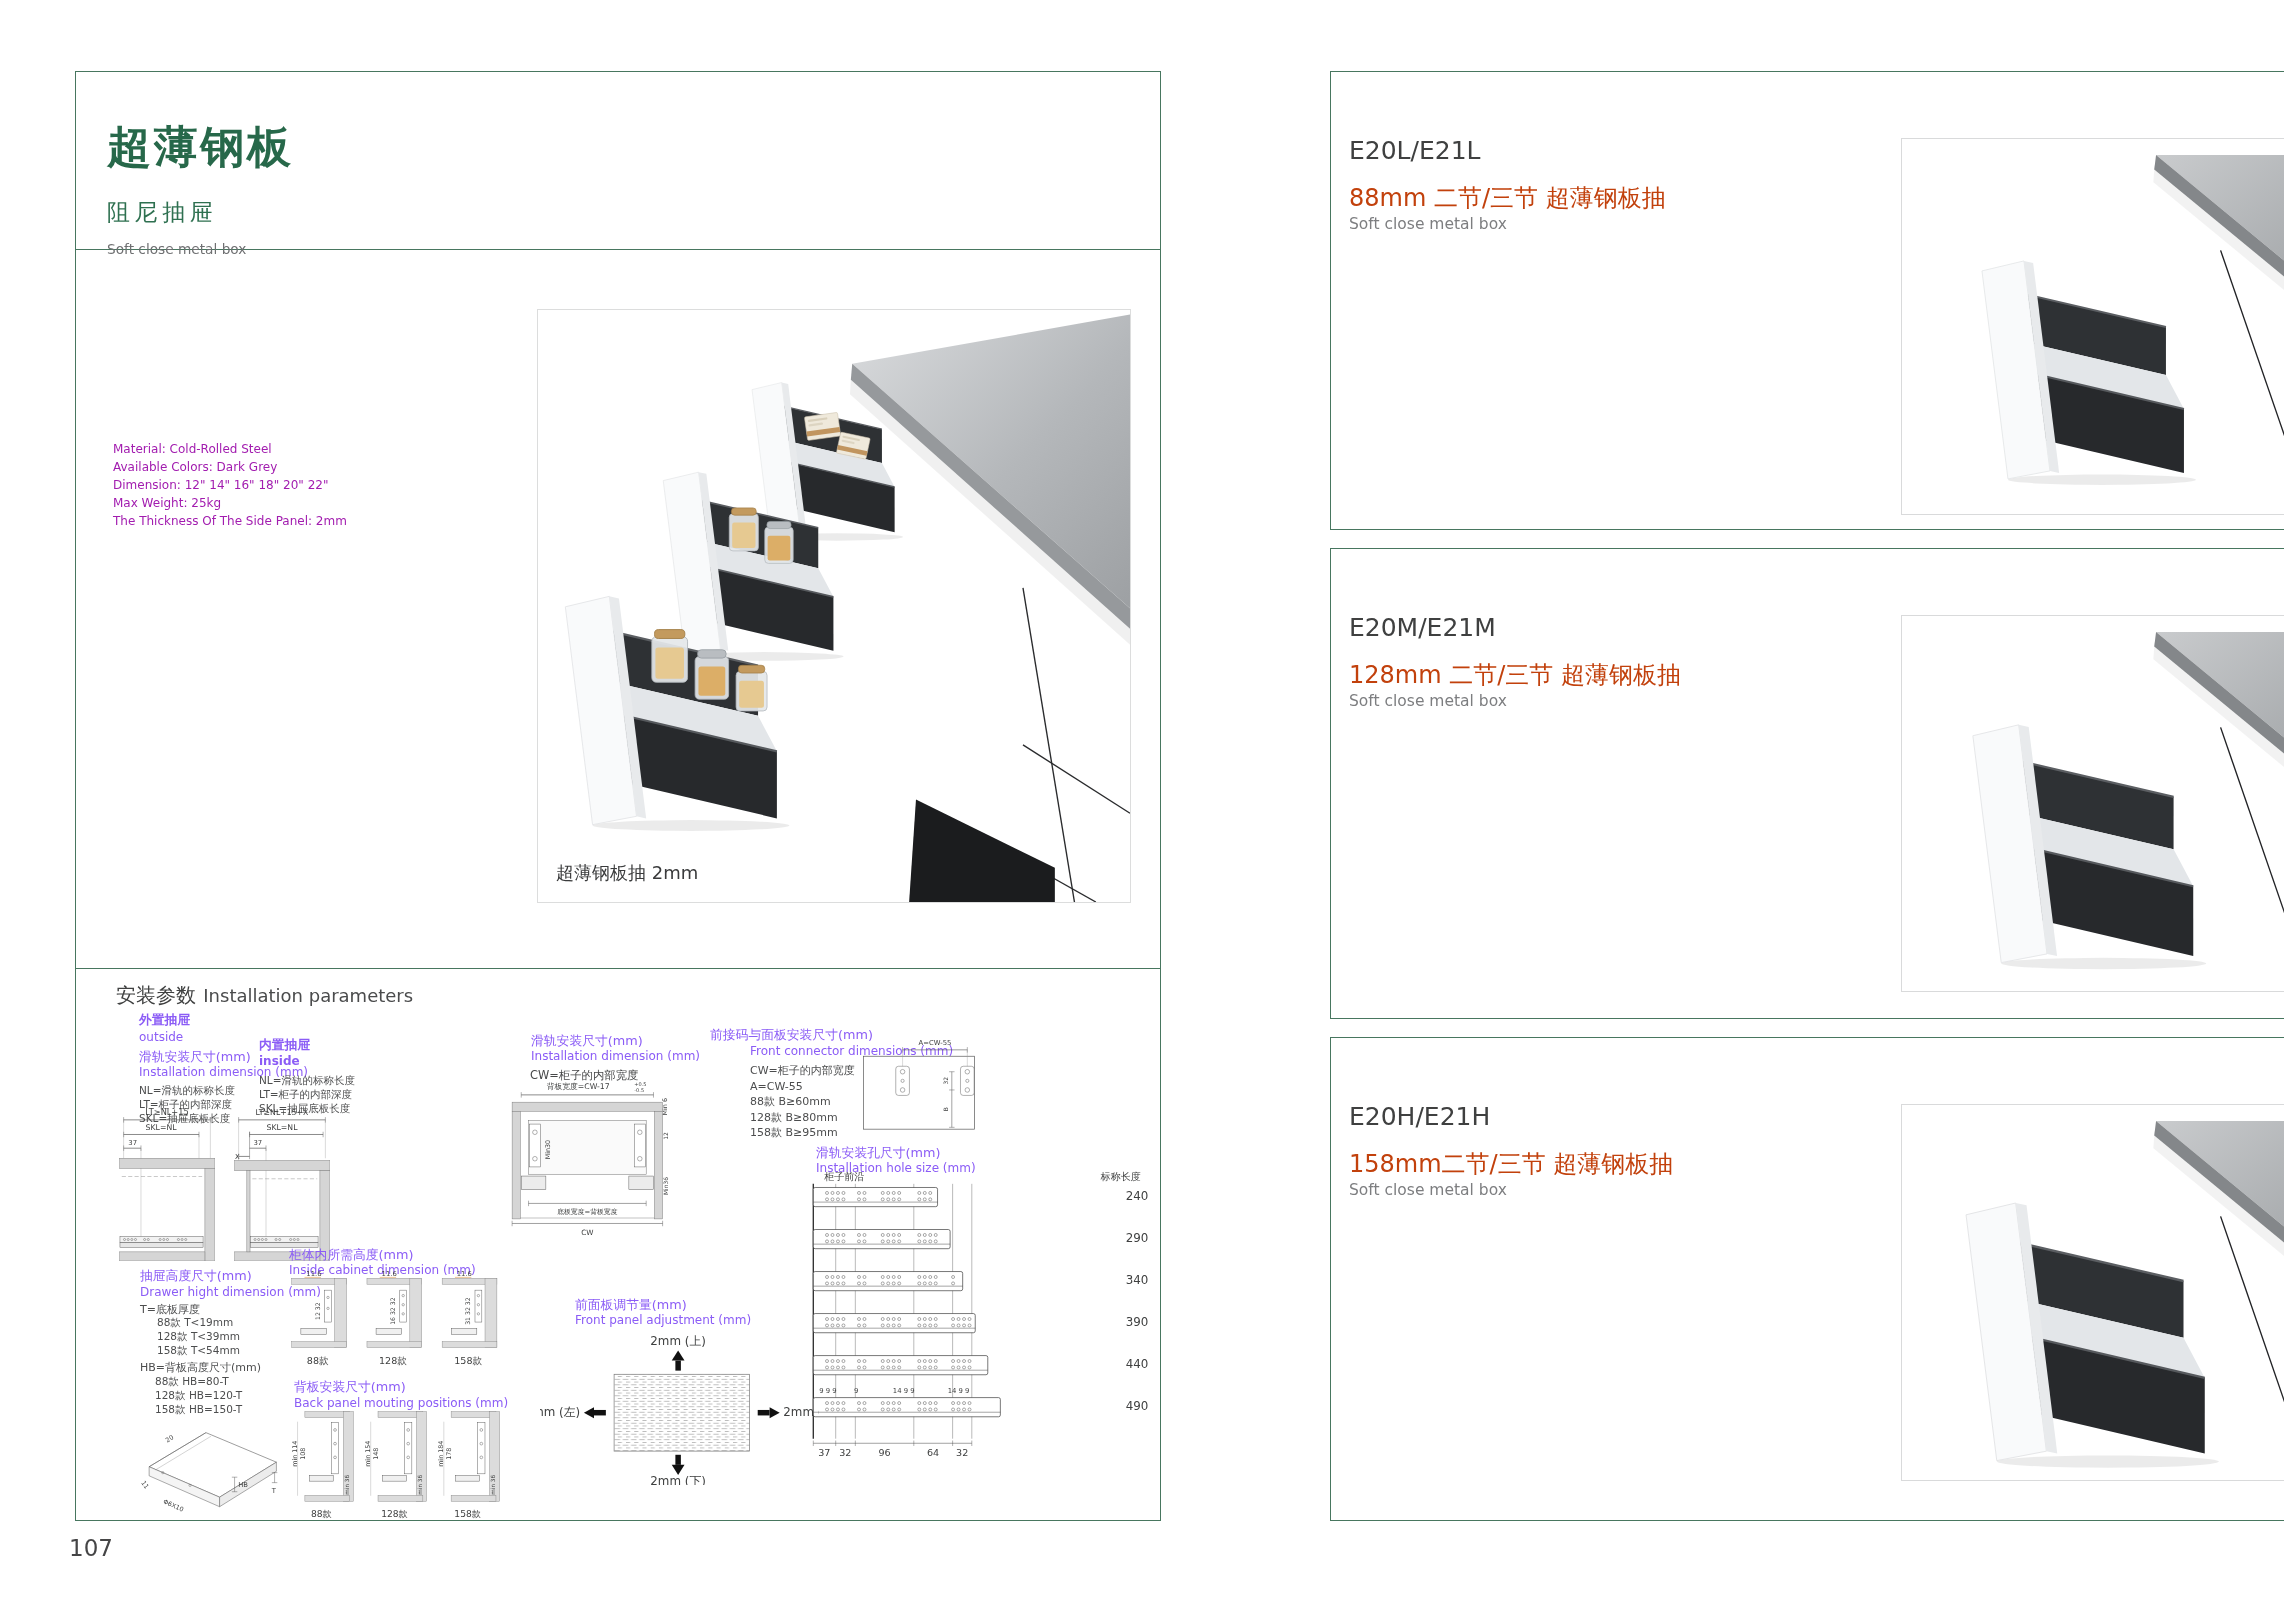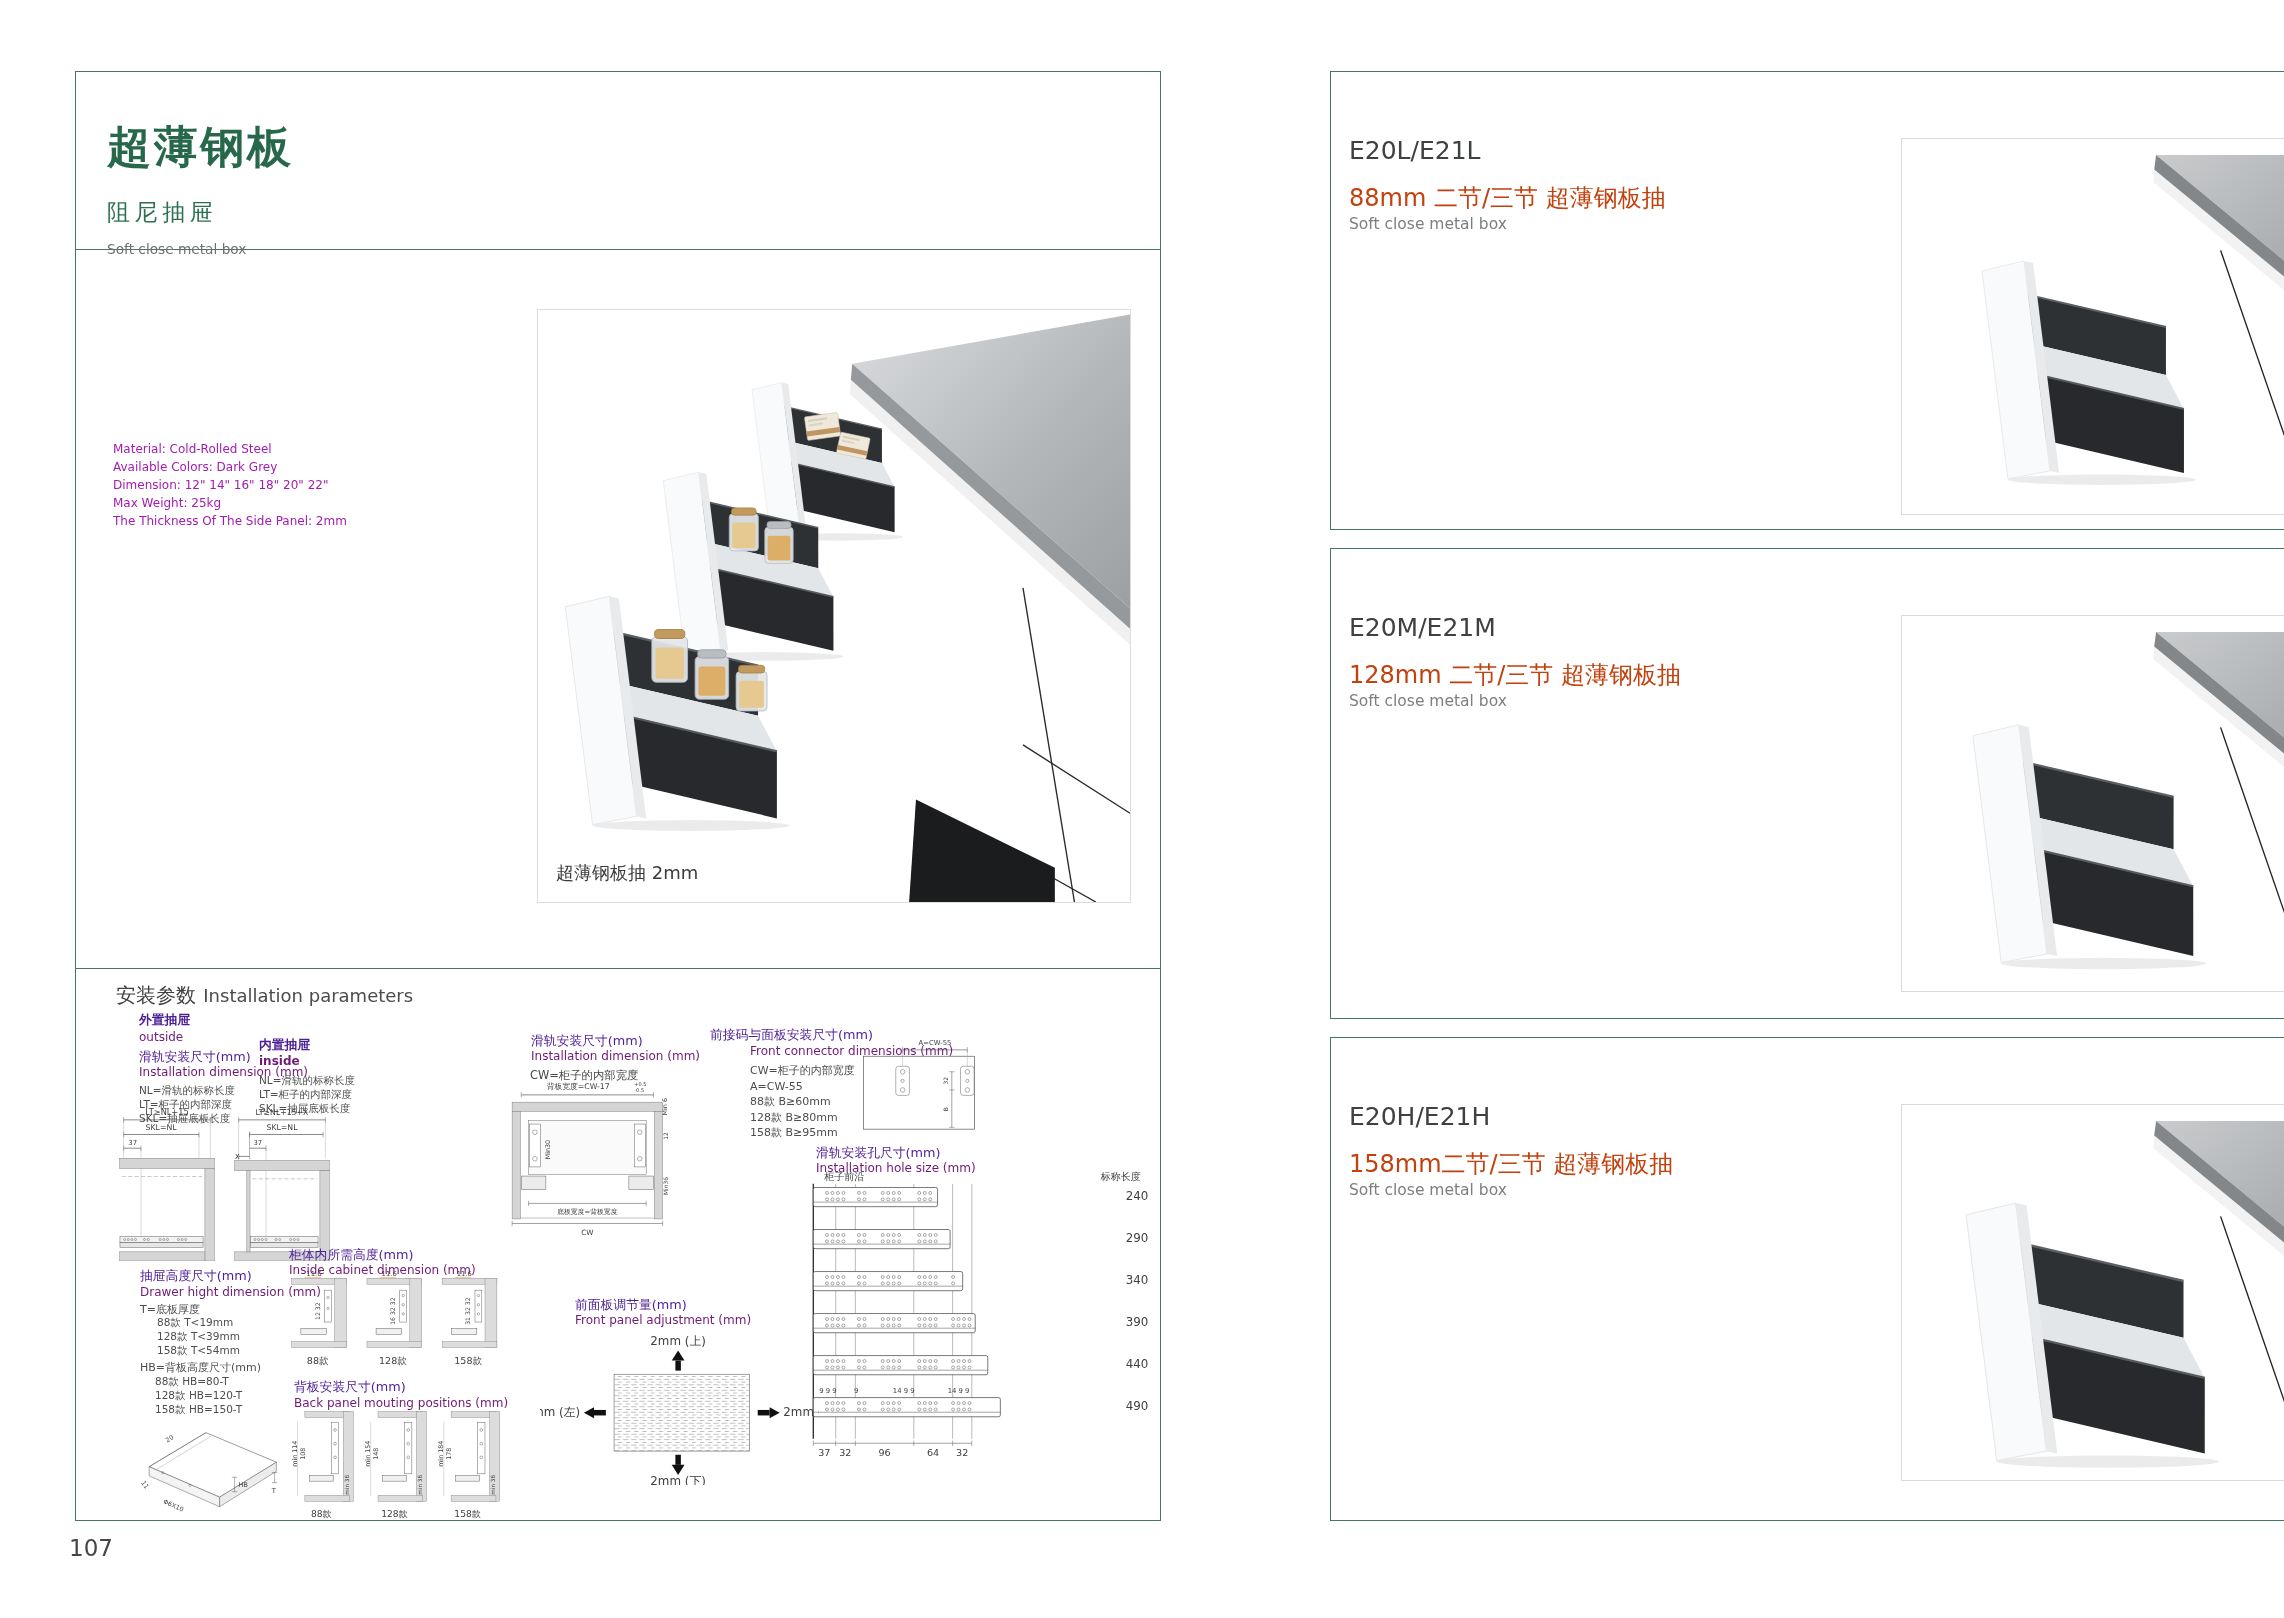--- a/index.html
+++ b/index.html
@@ -15,23 +15,23 @@
   .plSubEn{font-size:13.7px;color:#6f7072;}
   .specLine{font-size:14px;color:#555658;line-height:20px;white-space:nowrap;}
   .specLineEn{font-size:12px;color:#a21caf;line-height:18px;white-space:nowrap;}
   .mainImg{position:absolute;left:461px;top:237px;width:594px;height:594px;
            border:0.9px solid #dcdddd;box-sizing:border-box;background:#fff;}
   .imgCap{position:absolute;left:18px;top:551px;font-size:18px;color:#3a3b3c;}
   
   .install{position:absolute;left:0;right:0;top:896px;height:553px;border-top:1.4px solid #47765f;box-sizing:border-box;}
   .insTitleCn{font-size:20px;color:#3f4040;}
   .insTitleEn{font-size:18px;color:#4a4b4c;margin-left:7.3px;}
-  .cn28{font-size:12.8px;color:#4c1d95;white-space:nowrap;}
+  .cn28{font-size:12.8px;color:#8b5cf6;white-space:nowrap;}
   .cn25{font-size:11.4px;color:#474849;white-space:nowrap;}
-  .en26{font-size:12px;color:#701a75;white-space:nowrap;}
+  .en26{font-size:12px;color:#8b5cf6;white-space:nowrap;}
   .n23{font-size:10.5px;color:#4c4d4e;line-height:14px;white-space:nowrap;}
   .n24{font-size:11px;color:#4c4d4e;line-height:15.5px;white-space:nowrap;}
   .b{font-weight:bold;}
   svg text{font-family:"DejaVu Sans","Liberation Sans",sans-serif;fill:#3f4040;}
   
   .pbox{position:absolute;left:1330px;width:1099px;border:1.4px solid #47765f;box-sizing:border-box;background:#fff;}
   .pCode{position:absolute;left:18px;top:64px;font-size:25px;color:#3f4040;}
   .pTitle{position:absolute;left:18px;top:110px;font-size:24px;color:#c2410c;white-space:nowrap;}
   .pSub{position:absolute;left:18px;top:143px;font-size:15.5px;color:#7d7e80;}
   .pImg{position:absolute;left:570px;top:66px;width:496px;height:377px;

